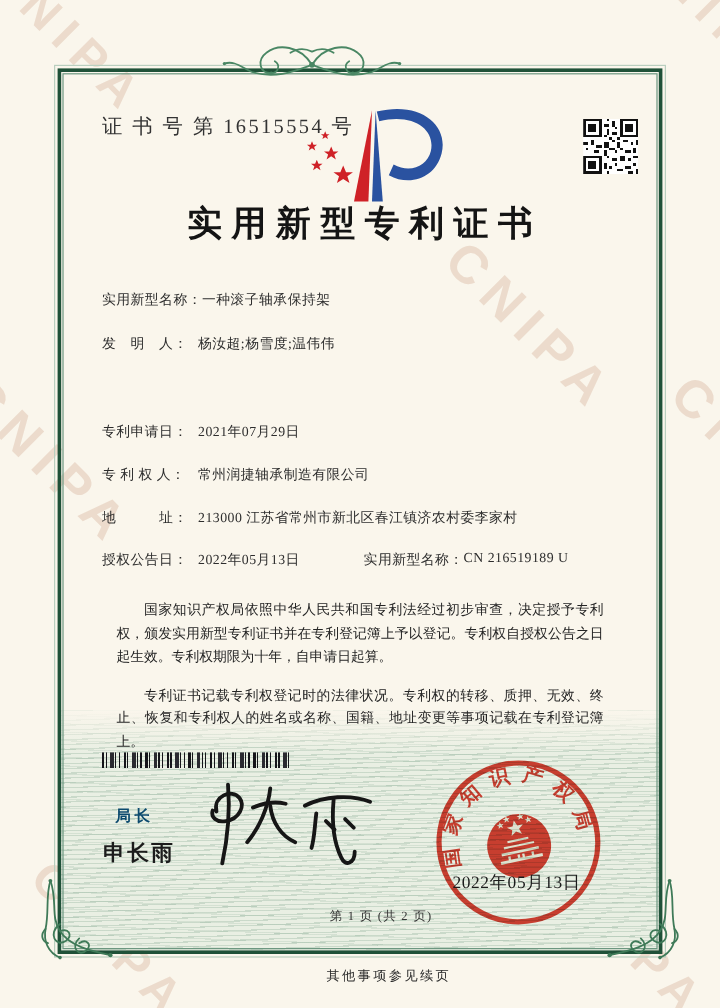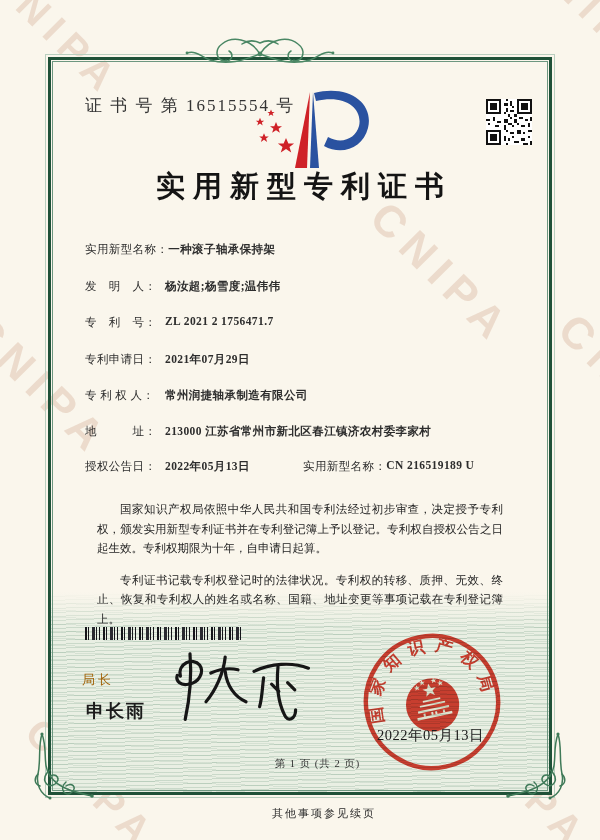--- a/index.html
+++ b/index.html
@@ -38,38 +38,38 @@
   .cert-no{position:absolute; left:85px; top:94px; font-size:17px; letter-spacing:2px; color:#333;}
   .logo{position:absolute; left:246px; top:86px;}
   .qr{position:absolute; left:486px; top:99px;}
   .title{
     position:absolute; left:0; right:0; top:167px; text-align:center;
     font-size:29px; font-weight:bold; letter-spacing:8px; text-indent:8px; color:#141414;
   }
   
   .row{position:absolute; left:85px; right:55px; display:flex; font-size:11.5px; color:#2d2d2d; letter-spacing:0.4px;}
   .flabel{flex:none; min-width:80px; white-space:pre;}
-  .fvalue{white-space:pre;font-weight:bold;}
+  .fvalue{white-space:pre;}
   .grant-no{position:absolute; left:218px; top:0; display:flex;}
   .grant-no .flabel{min-width:70px;}
   
   .body-text{
     position:absolute; left:85px; width:430px; top:488px;
     font-size:11.5px; line-height:19.5px; text-align:justify; color:#252525;
   }
   .body-text p{margin:12px; text-indent:2em;}
   
   .barcode{
     position:absolute; left:85px; top:627px; width:156px; height:13px;
     background-image:
       repeating-linear-gradient(90deg,#15151a 0 2px,transparent 2px 3px,#15151a 3px 4px,
         transparent 4px 7px,#2a2a30 7px 10px,transparent 10px 11px,#15151a 11px 12px,
         transparent 12px 14px,#15151a 14px 15px,transparent 15px 18px);
   }
-  .officer-title{position:absolute; left:82px; top:671px; font-size:13px; font-weight:normal; color:#a16207; letter-spacing:3px;}
+  .officer-title{position:absolute; left:96px; top:671px; font-size:13px; font-weight:bold; color:#0c4a6e; letter-spacing:3px;}
   .officer-name{position:absolute; left:86px; top:699px; font-size:18px; font-weight:bold; color:#1c1c1c; letter-spacing:2px;}
   .signature{position:absolute; left:158px; top:648px;}
   .seal{position:absolute; left:358px; top:628px; mix-blend-mode:multiply; opacity:0.95;}
   .seal-date{position:absolute; left:377px; top:726px; font-size:14.5px; letter-spacing:0.5px; color:#1b1b1b;}
   .page-no{position:absolute; left:0; right:0; top:757px; text-align:center; font-size:10.5px; color:#333; letter-spacing:1px;margin-left:35px;}
   .cont-note{position:absolute; left:0; right:0; top:806px; text-align:center; font-size:11px; color:#2a2a2a; letter-spacing:2px;margin-left:48px;}
   
   .orn-top{position:absolute; left:182px; top:30px;}
   .orn-bl{position:absolute; left:32px; top:732px;}
   .orn-br{position:absolute; right:32px; top:732px; transform:scaleX(-1);}
@@ -212,24 +212,20 @@
   <div class="title">实用新型专利证书</div>
 
   <div class="row" style="top:242px">
     <span class="flabel">实用新型名称：</span>
     <span class="fvalue">一种滚子轴承保持架</span>
   </div>
   <div class="row" style="top:279px">
     <span class="flabel">发　明　人：</span>
     <span class="fvalue">杨汝超;杨雪度;温伟伟</span>
   </div>
-  <div class="row" style="top:315px">
-    <span class="flabel">专　利　号：</span>
-    <span class="fvalue">ZL 2021 2 1756471.7</span>
-  </div>
   <div class="row" style="top:352px">
     <span class="flabel">专利申请日：</span>
     <span class="fvalue">2021年07月29日</span>
   </div>
   <div class="row" style="top:388px">
     <span class="flabel">专 利 权 人：</span>
     <span class="fvalue">常州润捷轴承制造有限公司</span>
   </div>
   <div class="row" style="top:424px">
     <span class="flabel">地　　　址：</span>

